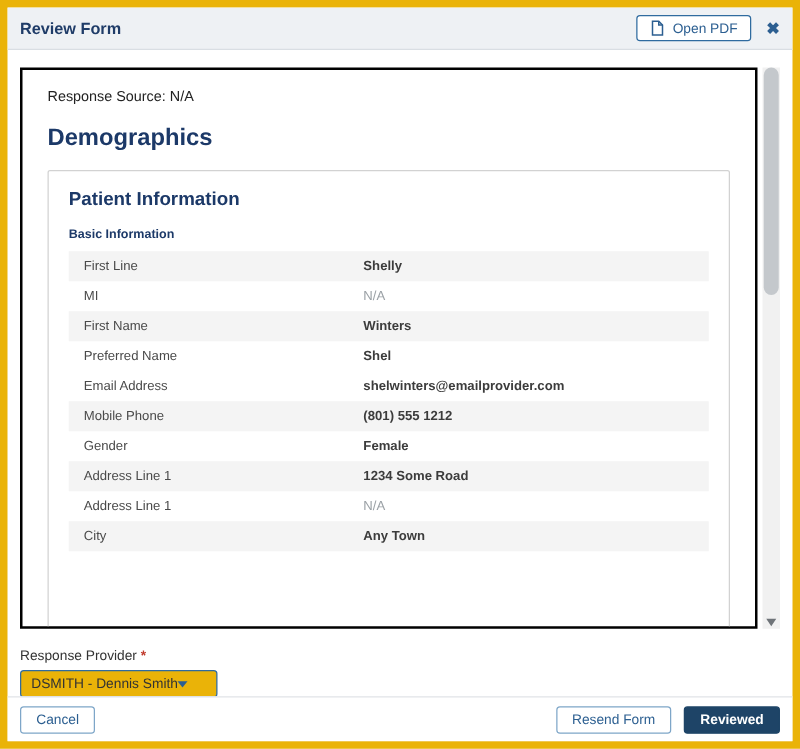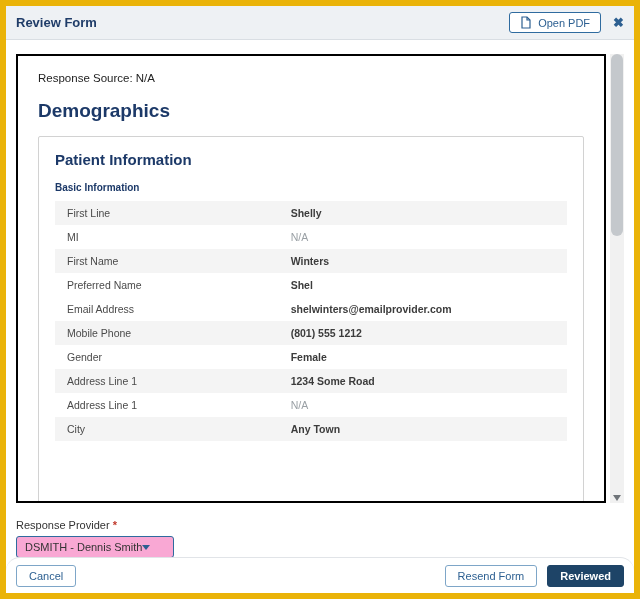--- a/index.html
+++ b/index.html
@@ -98,41 +98,40 @@
     border-top: 6px solid #6f7479;
   }
   
   .provider-section { margin: 16px 10px 0 10px; }
   .provider-label { font-size: 11px; color: #333; }
   .required-mark { color: #c0392b; font-weight: bold; }
   .provider-select {
     margin-top: 5px;
     width: 158px; height: 22px;
     border: 1px solid #2f6b9f; border-radius: 3px;
-    background: #f9a8d4;
+    background: #eab308;
     display: flex; align-items: center; 
     padding: 0 8px;
     font-size: 11px; color: #333;
     cursor: pointer;
   }
   .select-caret {
     width: 0; height: 0;
     border-left: 4px solid transparent;
     border-right: 4px solid transparent;
     border-top: 5px solid #2c5f91;
   }
   
   .modal-footer {
     position: absolute; left: 0; bottom: 0;
     width: 100%; height: 36px;
     border-top: 1px solid #e1e4e8;
     display: flex; align-items: center;
     padding: 0 10px; gap: 10px;
     background: #fff;
-    border-radius: 14px;
   }
   .footer-spacer { flex: 1; }
   .btn {
     font-family: inherit; font-size: 11px;
     padding: 4px 12px; border-radius: 3px; cursor: pointer;
   }
   .btn-outline {
     background: #fff; border: 1px solid #7ea6c8; color: #2c5f91;
   }
   .btn-primary {

